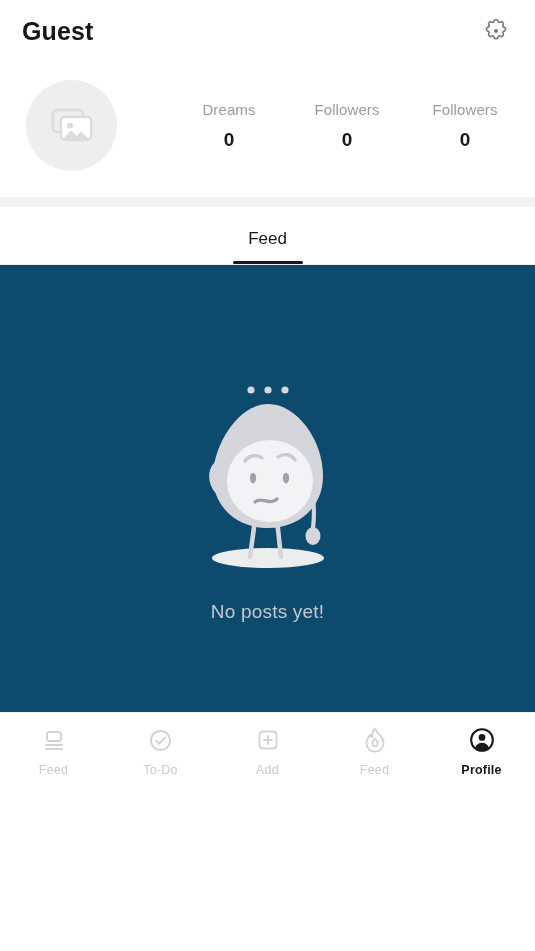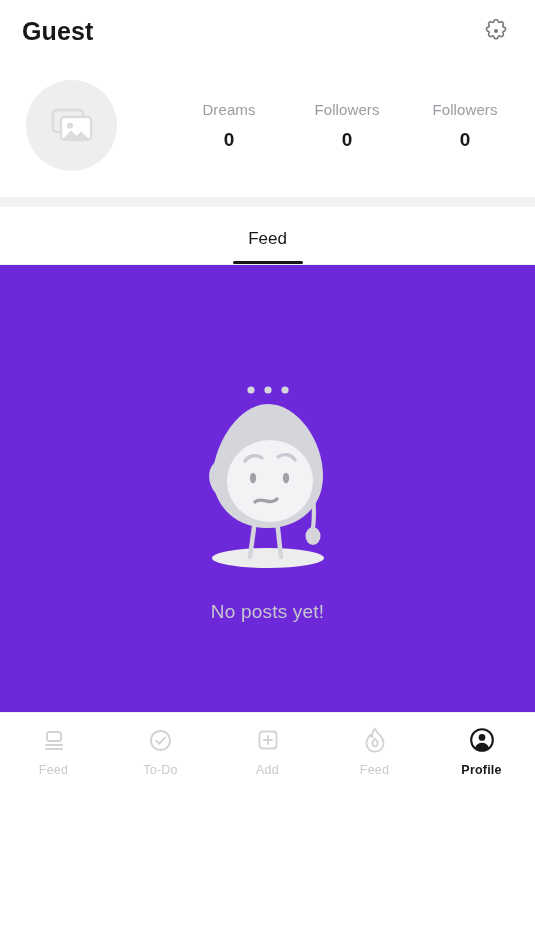--- a/index.html
+++ b/index.html
@@ -152,21 +152,21 @@
   .tab:not(.active) .tab-underline { background: transparent; }
 
   
   .content {
     flex: 1 1 auto;
     display: flex;
     flex-direction: column;
     align-items: center;
     justify-content: flex-start;
     padding-top: 103px;
-    background: #6d28d9;
+    background: #0c4a6e;
   }
   .empty-illus {
     width: 180px;
     height: 215px;
   }
   .empty-text {
     margin-top: 18px;
     font-size: 19px;
     color: #c6c7cd;
     font-weight: 400;

